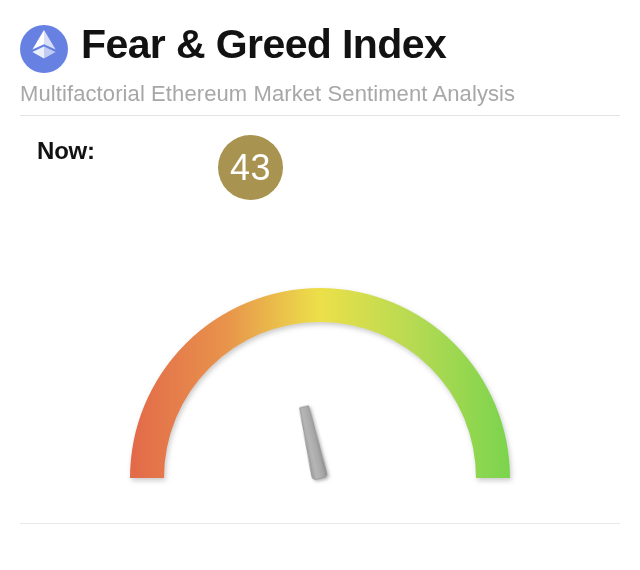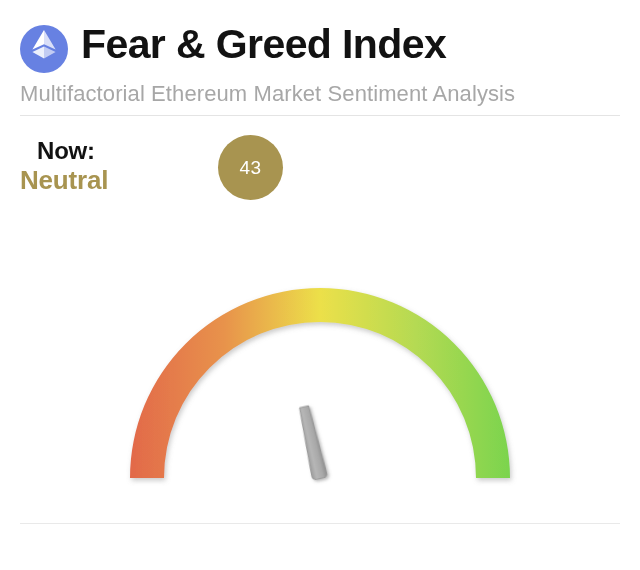--- a/index.html
+++ b/index.html
@@ -51,21 +51,21 @@
     letter-spacing:-0.2px;
   }
 
   
   .score-badge {
     position:absolute; left:218px; top:135px;
     width:65px; height:65px; border-radius:50%;
     display:flex; align-items:center; justify-content:center;
   }
   .score-badge span {
-    color:#ffffff; font-size:19px; font-weight:normal;
+    color:#ffffff; font-size:36px; font-weight:normal;
     letter-spacing:0.5px;
   }
 
   
   .gauge {
     position:absolute; left:110px; top:195px;
     width:420px; height:300px;
   }
   .gauge svg { display:block; width:420px; height:300px; }
 
@@ -96,21 +96,20 @@
     </div>
 
     <div class="title">Fear &amp; Greed Index</div>
     <div class="subtitle">Multifactorial Ethereum Market Sentiment Analysis</div>
   </div>
 
   <div class="divider-top"></div>
 
   <div class="status">
     <div class="status-label">Now:</div>
-    <div class="status-value" id="statusValue" style="color: rgb(168, 148, 80);">Neutral</div>
   </div>
 
   <div class="score-badge" id="scoreBadge" style="background: rgb(168, 148, 80);">
     <span style="color: rgb(255, 255, 255);">43</span>
   </div>
 
   <div class="gauge">
     <svg viewBox="0 0 420 300">
       <defs>
         <linearGradient id="arcGrad" x1="0" y1="0" x2="1" y2="0">

